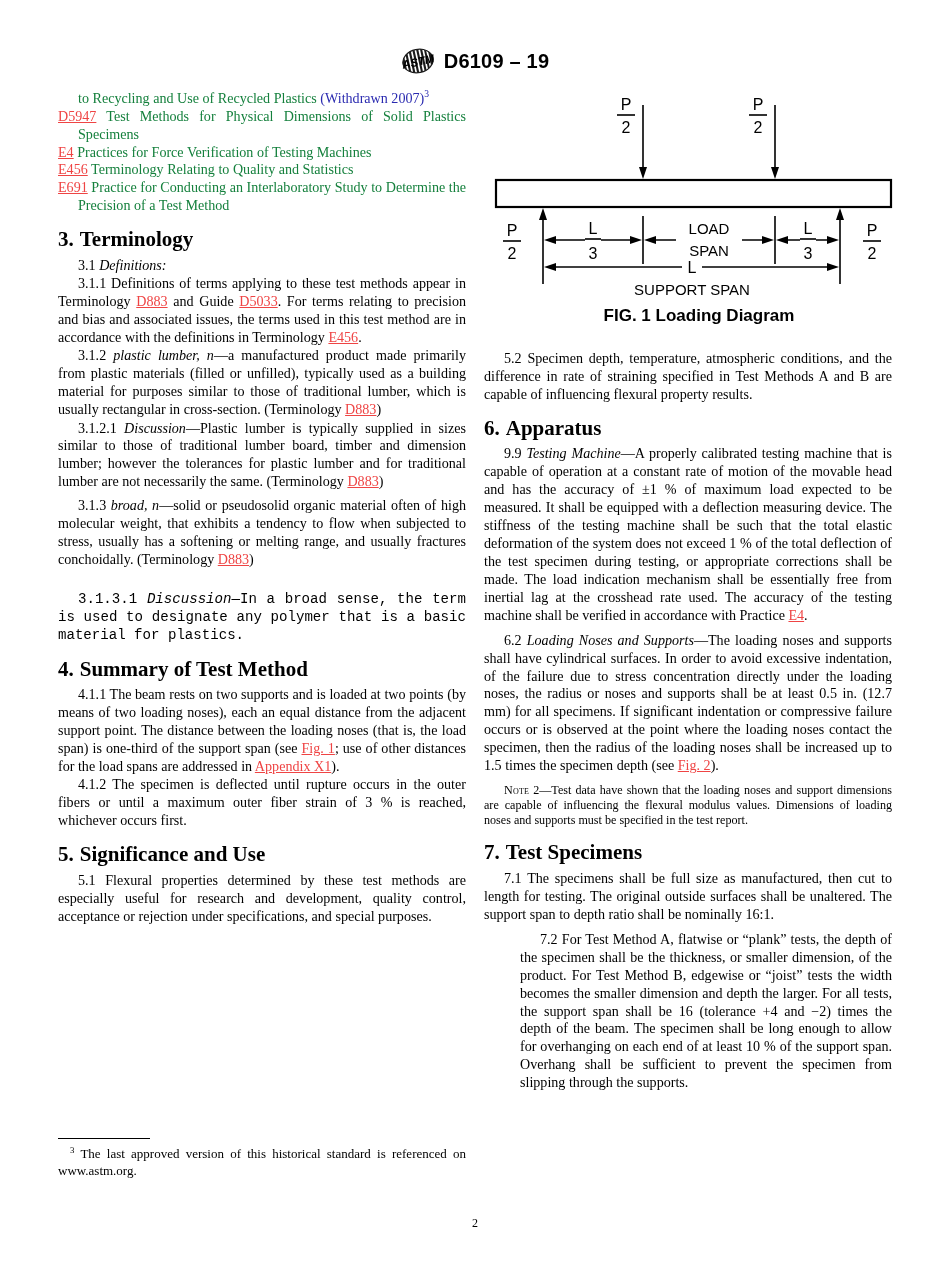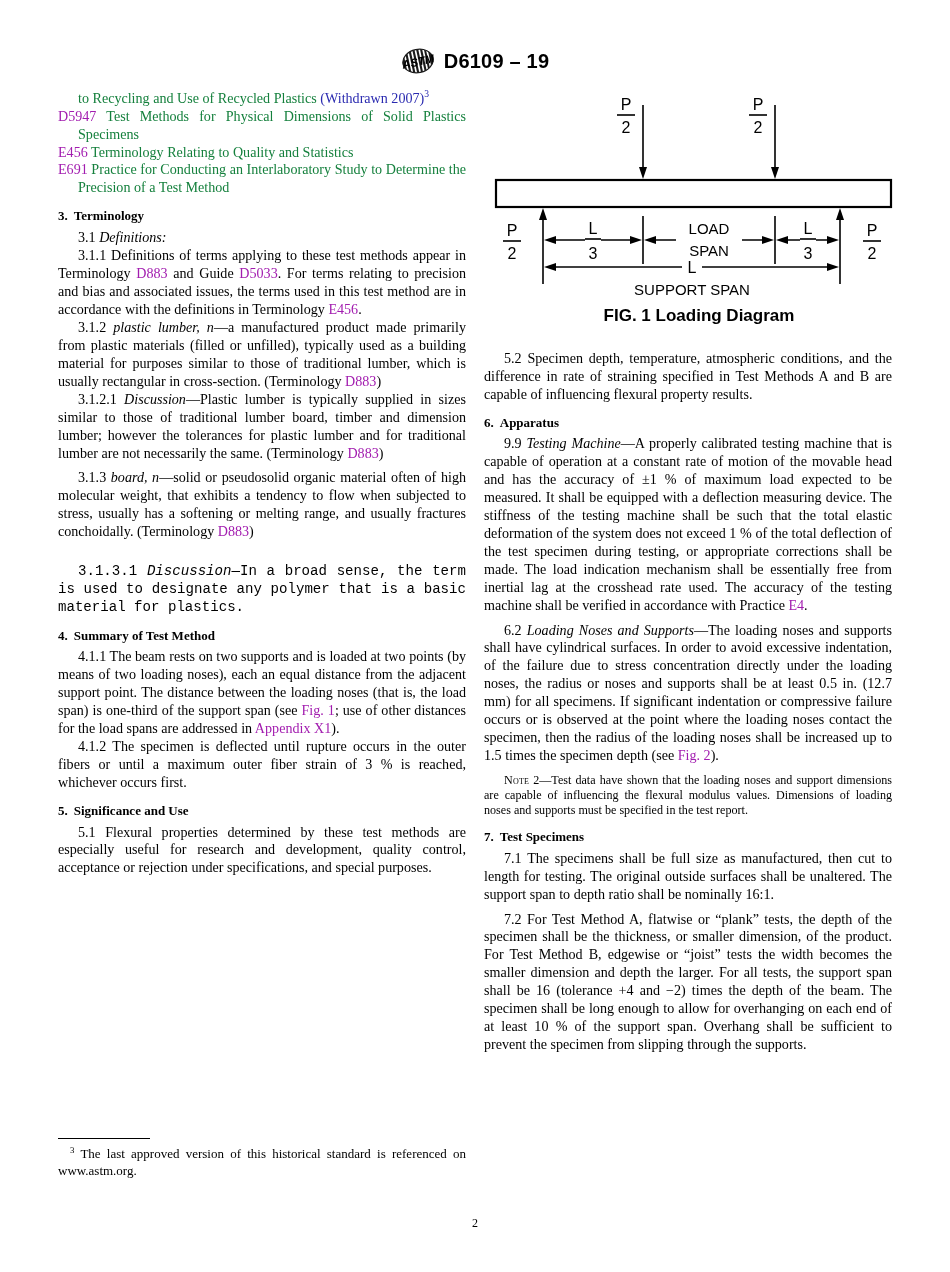--- a/index.html
+++ b/index.html
@@ -57,29 +57,29 @@
   .col-right { left: 484px; top: 350px; }
 
   p { margin: 0; }
 
   .para {
     text-indent: 20px;
     margin-bottom: 0.5px;
   }
 
   h2.sec {
-    font-size: 13px;
+    font-size: 21px;
     font-weight: bold;
     margin: 11px 0 4px 0;
     text-indent: 0;
     text-align: left;
   }
   h2.sec .num { margin-right: 6px; }
 
-  .ref { color: #a21caf; }
+  .ref { color: #ef4444; text-decoration: underline; }
   .ref-blue { color: #15803d; }
   .it { font-style: italic; }
 
   
   .reflist {
     font-size: 14.1px;
     line-height: 1.268;
     text-align: justify;
   }
   .reflist .entry {
@@ -189,20 +189,24 @@
       <p class="entry cont">
         <span class="ref-blue">to Recycling and Use of Recycled Plastics</span>
         <span> <span>(Withdrawn 2007)</span><sup>3</sup></span>
       </p>
 
       <p class="entry">
         <span class="ref">D5947</span>
         <span class="ref-blue">Test Methods for Physical Dimensions of Solid Plastics Specimens</span>
       </p>
       <p class="entry">
+        <span class="ref">E4</span>
+        <span class="ref-blue">Practices for Force Verification of Testing Machines</span>
+      </p>
+      <p class="entry">
         <span class="ref">E456</span>
         <span class="ref-blue">Terminology Relating to Quality and Statistics</span>
       </p>
       <p class="entry">
         <span class="ref">E691</span>
         <span class="ref-blue">Practice for Conducting an Interlaboratory Study to Determine the Precision of a Test Method</span>
       </p>
     </div>
 
     <h2 class="sec">
@@ -224,21 +228,21 @@
       <span class="it">plastic lumber, n</span><span>—a manufactured product made primarily from plastic materials (filled or unfilled), typically used as a building material for purposes similar to those of traditional lumber, which is usually rectangular in cross-section. (Terminology </span><span class="ref">D883</span><span>)</span>
     </p>
 
     <p class="para">
       <span>3.1.2.1</span>
       <span class="it">Discussion</span><span>—Plastic lumber is typically supplied in sizes similar to those of traditional lumber board, timber and dimension lumber; however the tolerances for plastic lumber and for traditional lumber are not necessarily the same. (Terminology </span><span class="ref">D883</span><span>)</span>
     </p>
 
     <p class="para" style="margin-top:6px;">
       <span>3.1.3</span>
-      <span class="it">board, n</span><span>—solid or pseudosolid organic material often of high molecular weight, that exhibits a tendency to flow when subjected to stress, usually has a softening or melting range, and usually fractures conchoidally. (Terminology </span><span class="ref">D883</span><span>)</span>
+      <span class="it">broad, n</span><span>—solid or pseudosolid organic material often of high molecular weight, that exhibits a tendency to flow when subjected to stress, usually has a softening or melting range, and usually fractures conchoidally. (Terminology </span><span class="ref">D883</span><span>)</span>
     </p>
 
     <p class="para" style="margin-top:22px;font-family:Liberation Mono, monospace;">
       <span>3.1.3.1</span>
       <span class="it">Discussion</span><span>—In a broad sense, the term is used to designate any polymer that is a basic material for plastics.</span>
     </p>
 
     <h2 class="sec">
       <span class="num">4.</span><span>Summary of Test Method</span>
     </h2>
@@ -385,21 +389,21 @@
 
     <h2 class="sec">
       <span class="num">7.</span><span>Test Specimens</span>
     </h2>
 
     <p class="para">
       <span>7.1</span>
       <span>The specimens shall be full size as manufactured, then cut to length for testing. The original outside surfaces shall be unaltered. The support span to depth ratio shall be nominally 16:1.</span>
     </p>
 
-    <p class="para" style="margin-top:7px;">
+    <p class="para" style="margin-top:7px;margin-left:36px;">
       <span>7.2</span>
       <span>For Test Method A, flatwise or “plank” tests, the depth of the specimen shall be the thickness, or smaller dimension, of the product. For Test Method B, edgewise or “joist” tests the width becomes the smaller dimension and depth the larger. For all tests, the support span shall be 16 (tolerance +4 and −2) times the depth of the beam. The specimen shall be long enough to allow for overhanging on each end of at least 10 % of the support span. Overhang shall be sufficient to prevent the specimen from slipping through the supports.</span>
     </p>
   </div>
 
   <div class="footnote-area">
     <div class="footnote-rule"></div>
     <p class="footnote">
       <sup>3</sup><span> The last approved version of this historical standard is referenced on www.astm.org.</span>
     </p>

